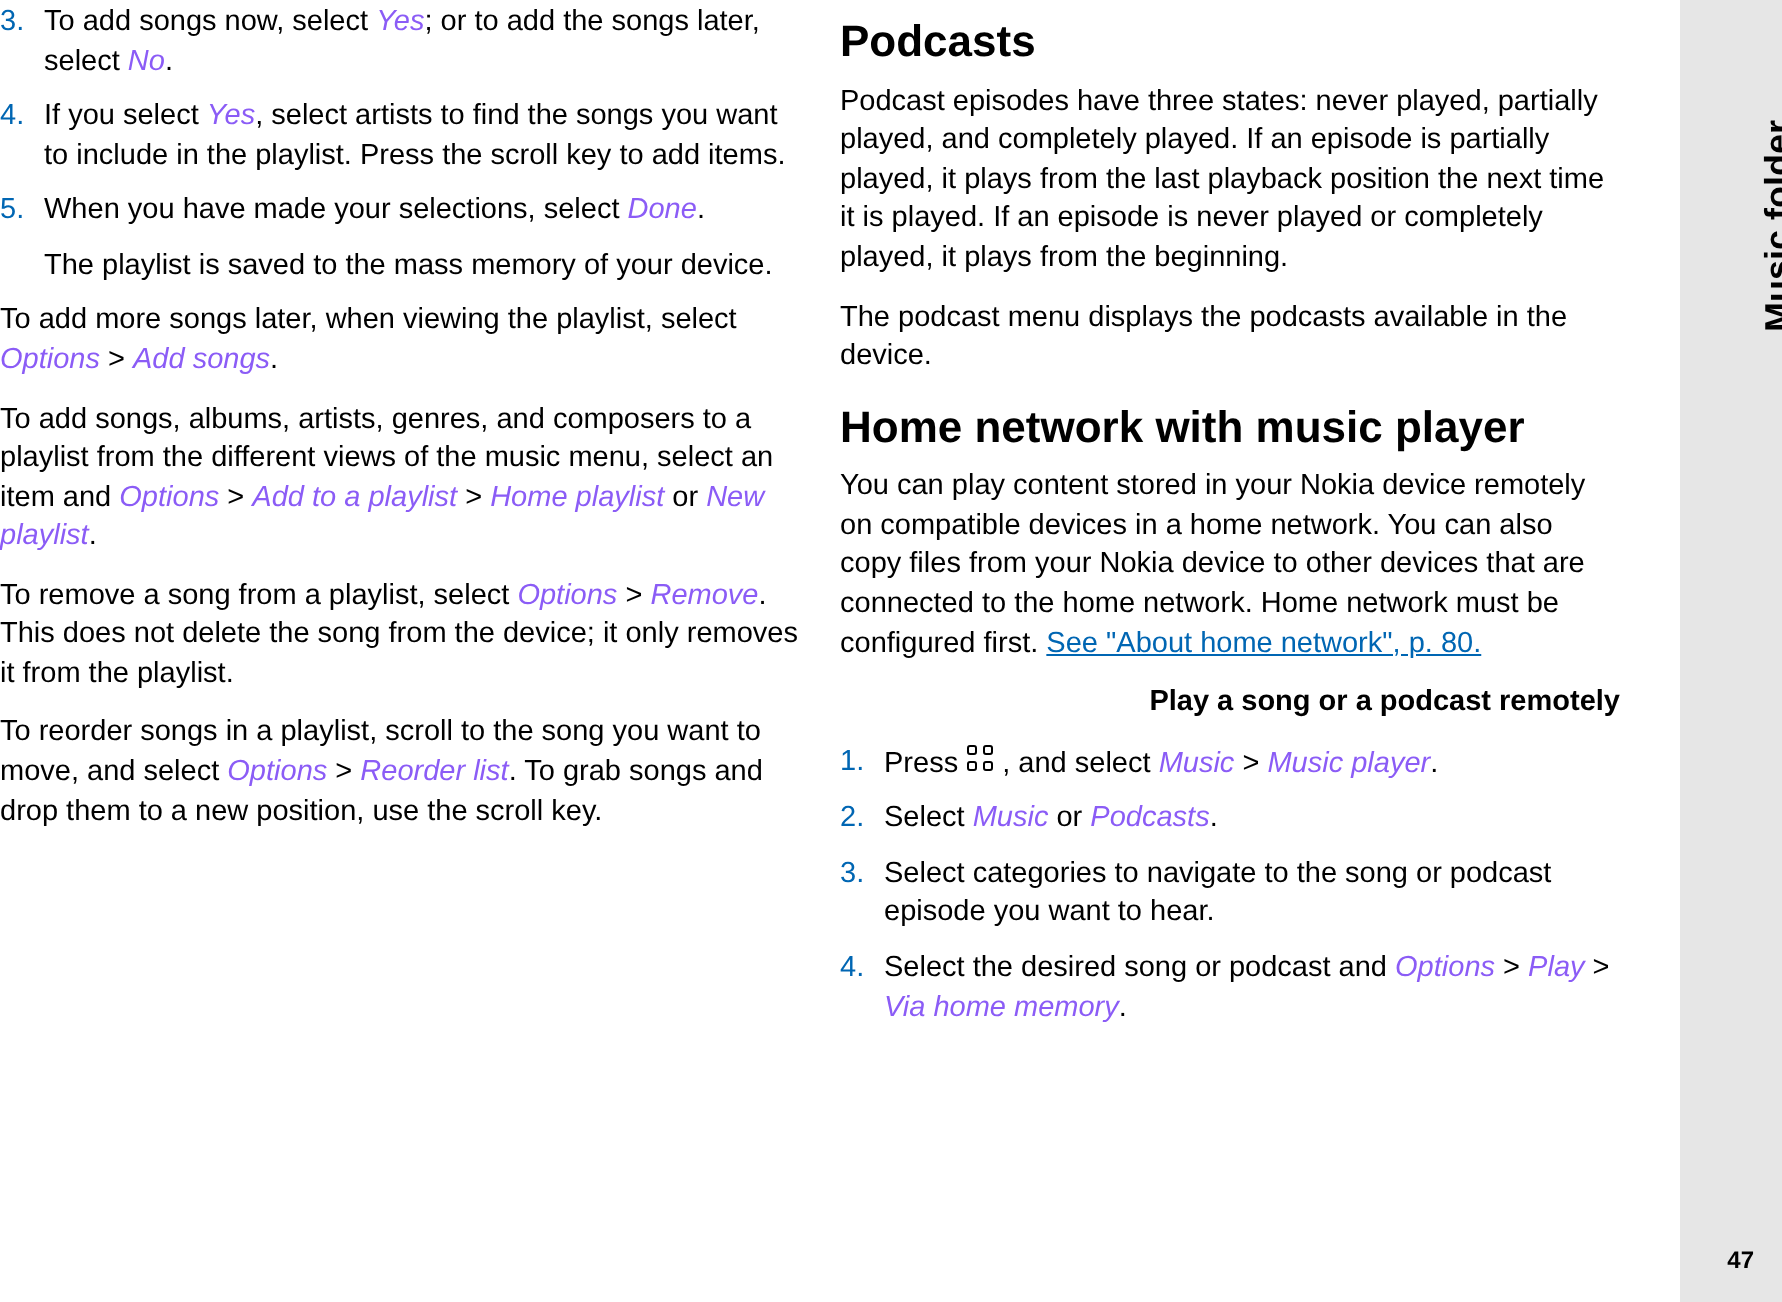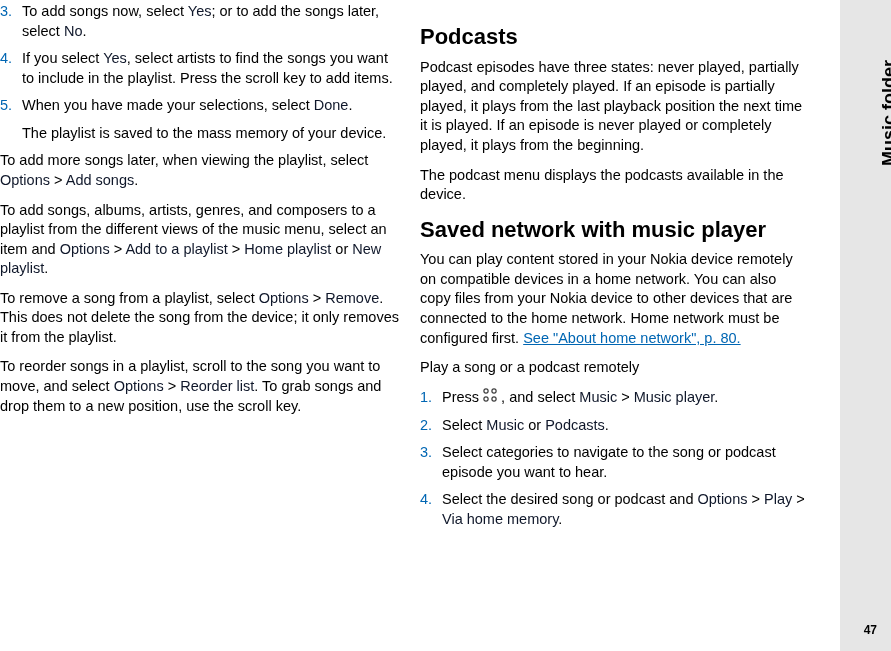--- a/index.html
+++ b/index.html
@@ -18,58 +18,57 @@
     }
     .col {
       width: 410px;
       padding: 2px 10px 2px 0;
       font-size: 14.5px;
       line-height: 1.35;
       color: #000;
     }
     .col.right {
       padding-left: 10px;
-      margin-top: 16px;
     }
     .ol {
       list-style: none;
     }
     .ol li {
       display: flex;
       margin-bottom: 8px;
     }
     .ol .num {
       color: #0066b3;
       width: 22px;
       flex-shrink: 0;
     }
     .ol .txt {
       flex: 1;
     }
     .ol .sub {
       margin-top: 8px;
     }
-    .gray { color: #0f172a; }
+    .gray { color: #8b5cf6; font-style: italic; }
     .blue-link { color: #0066b3; text-decoration: underline; }
     .p { margin-bottom: 10px; }
     h2 {
       font-family: "Trebuchet MS", Arial, sans-serif;
       font-size: 22px;
       font-weight: bold;
       margin-bottom: 6px;
       margin-top: 4px;
     }
     h3.big {
       font-family: "Trebuchet MS", Arial, sans-serif;
       font-size: 22px;
       font-weight: bold;
       margin-bottom: 6px;
       margin-top: 10px;
     }
-    .bold { font-weight: normal; }
+    .bold { font-weight: bold; text-align: right; }
     .icon {
       display: inline-block;
       vertical-align: middle;
     }
     .side-tab {
       position: absolute;
       right: 0;
       top: 0;
       width: 51px;
       height: 651px;
@@ -133,21 +132,21 @@
     <div class="p">
       <span>To reorder songs in a playlist, scroll to the song you want to move, and select </span><span class="gray">Options</span><span> &gt; </span><span class="gray"> Reorder list</span><span>. To grab songs and drop them to a new position, use the scroll key.</span>
     </div>
   </div>
 
   <div class="col right">
     <h2>Podcasts</h2>
     <div class="p">Podcast episodes have three states: never played, partially played, and completely played. If an episode is partially played, it plays from the last playback position the next time it is played. If an episode is never played or completely played, it plays from the beginning.</div>
     <div class="p">The podcast menu displays the podcasts available in the device.</div>
 
-    <h3 class="big">Saved network with music player</h3>
+    <h3 class="big">Home network with music player</h3>
     <div class="p">
       <span>You can play content stored in your Nokia device remotely on compatible devices in a home network. You can also copy files from your Nokia device to other devices that are connected to the home network. Home network must be configured first. </span><span class="blue-link">See "About home network", p. 80.</span>
     </div>
     <div class="p bold">Play a song or a podcast remotely</div>
     <ul class="ol">
       <li>
         <span class="num">1.</span>
         <span class="txt">
           <span>Press </span><span class="icon"><svg width="14" height="14" viewBox="0 0 14 14">
                 <rect x="1" y="1" width="4" height="4" rx="1" fill="none" stroke="#000"></rect>

